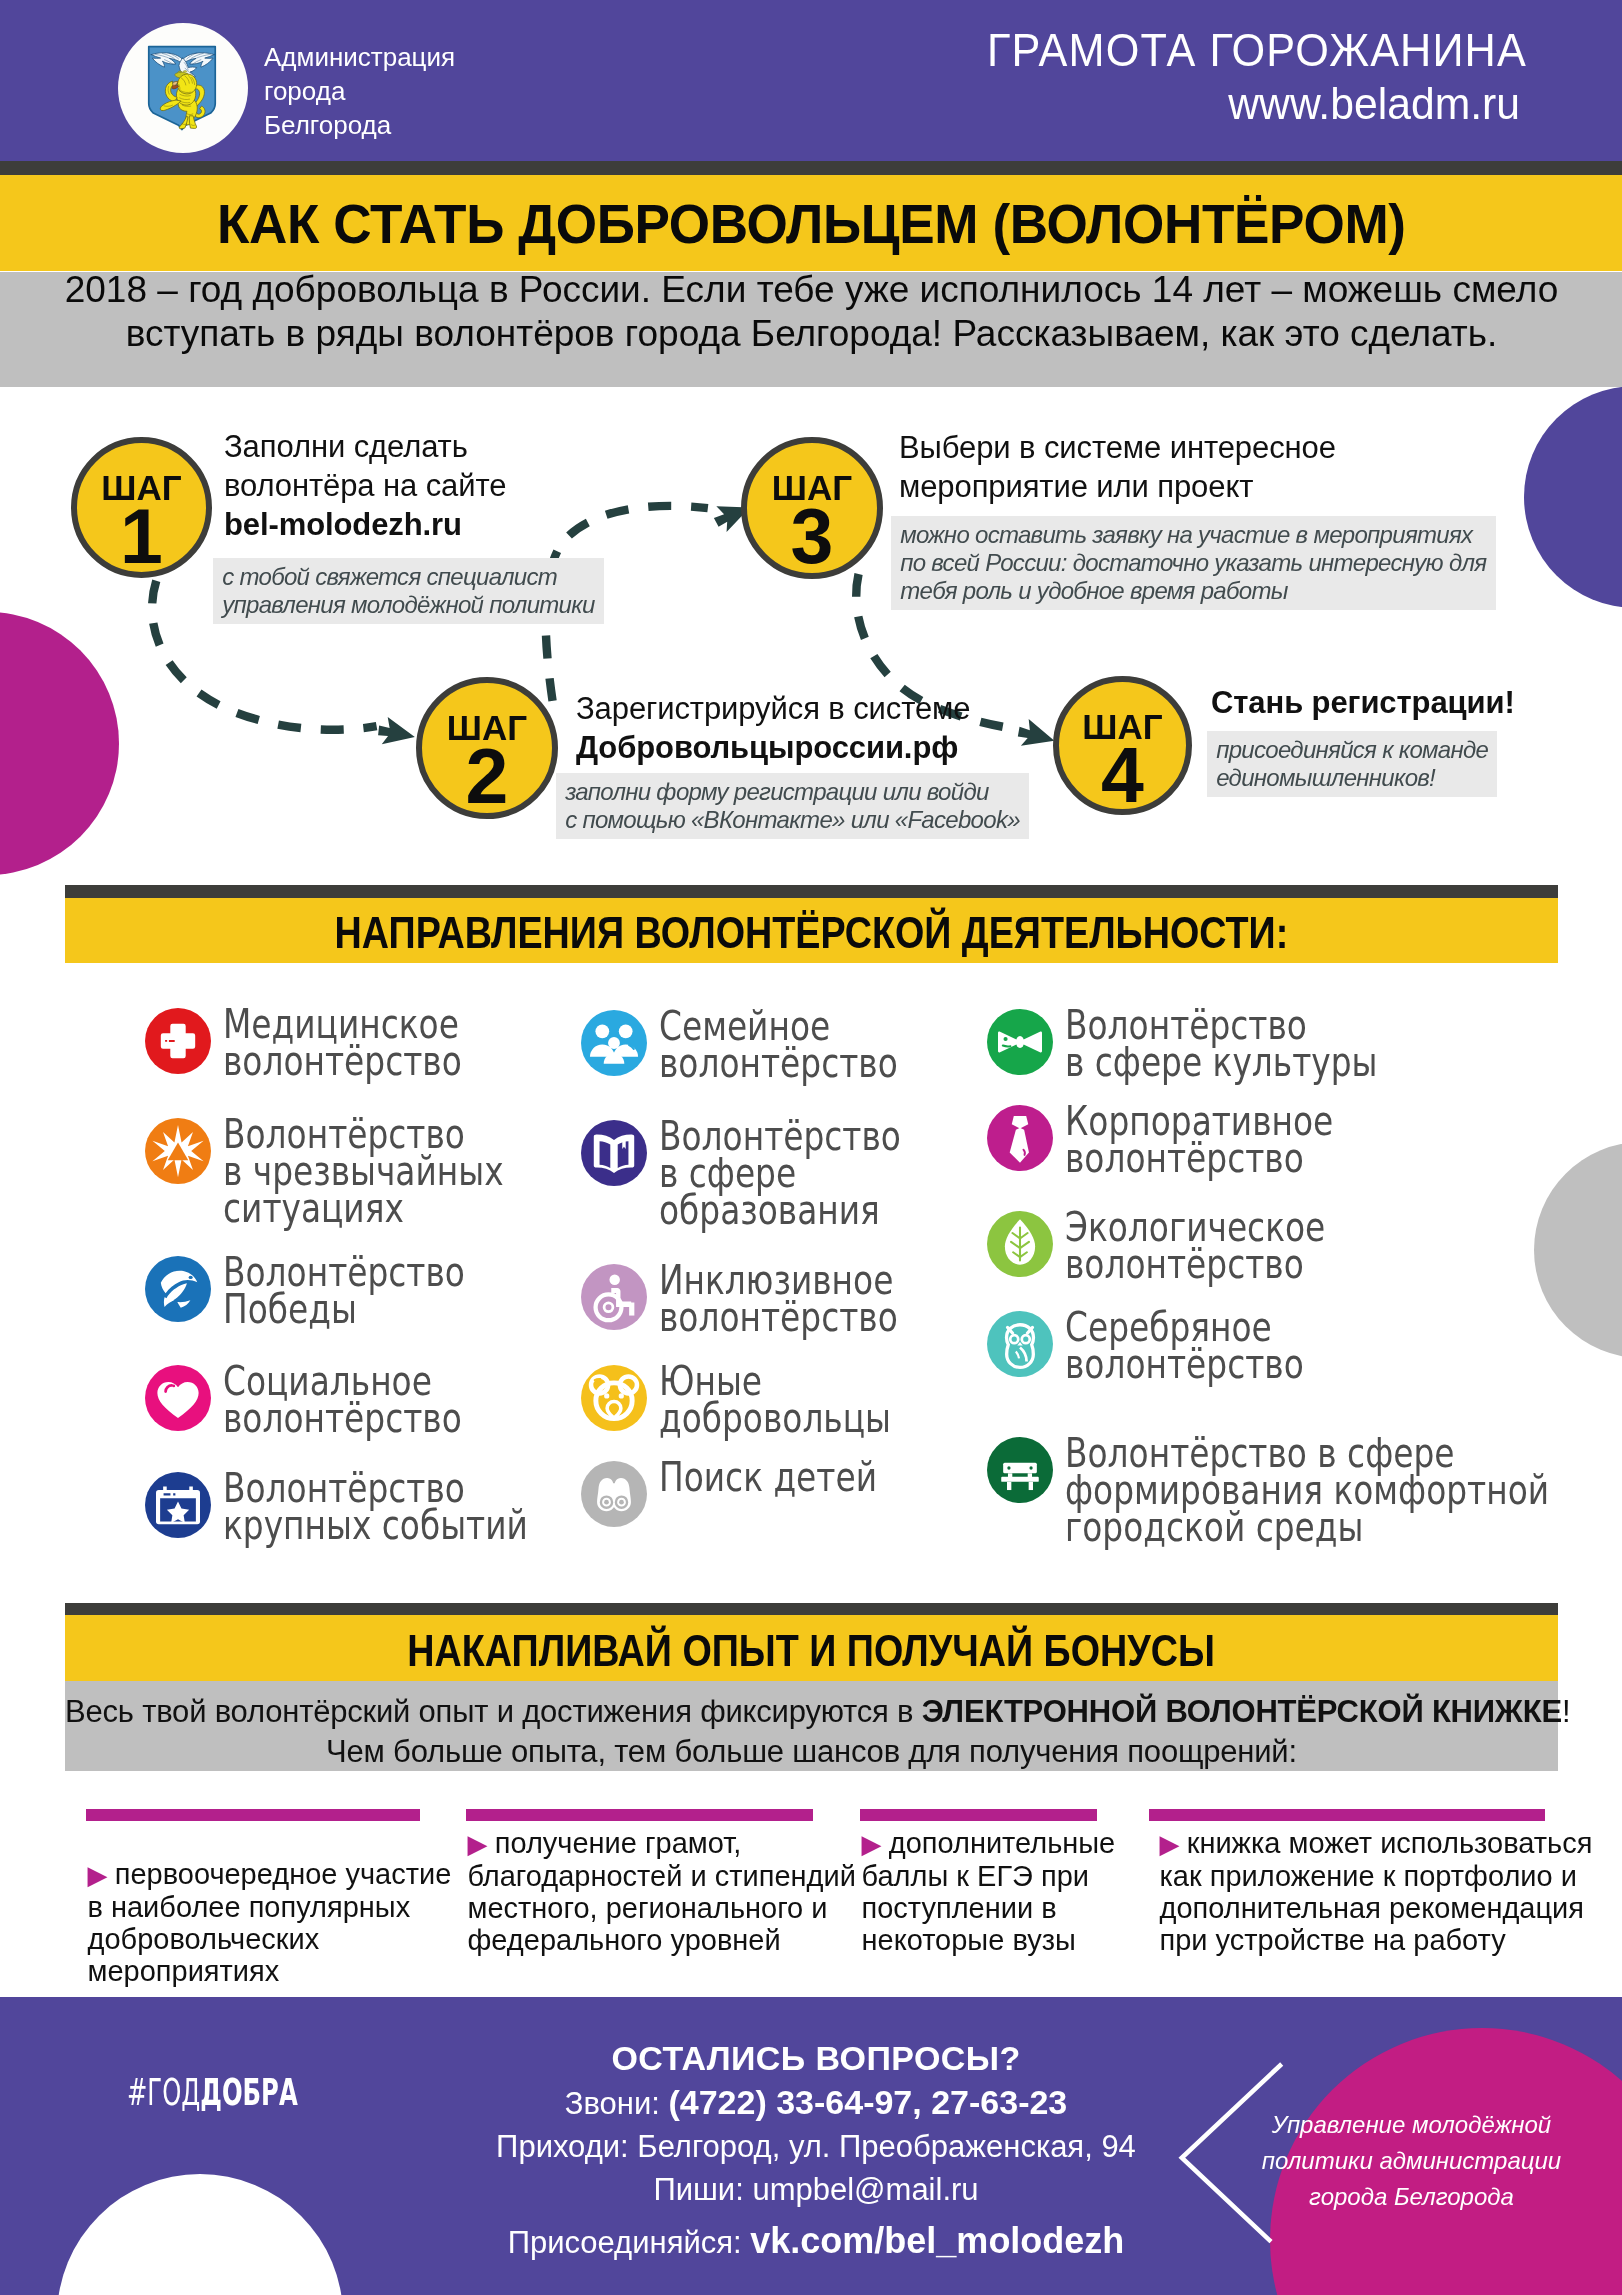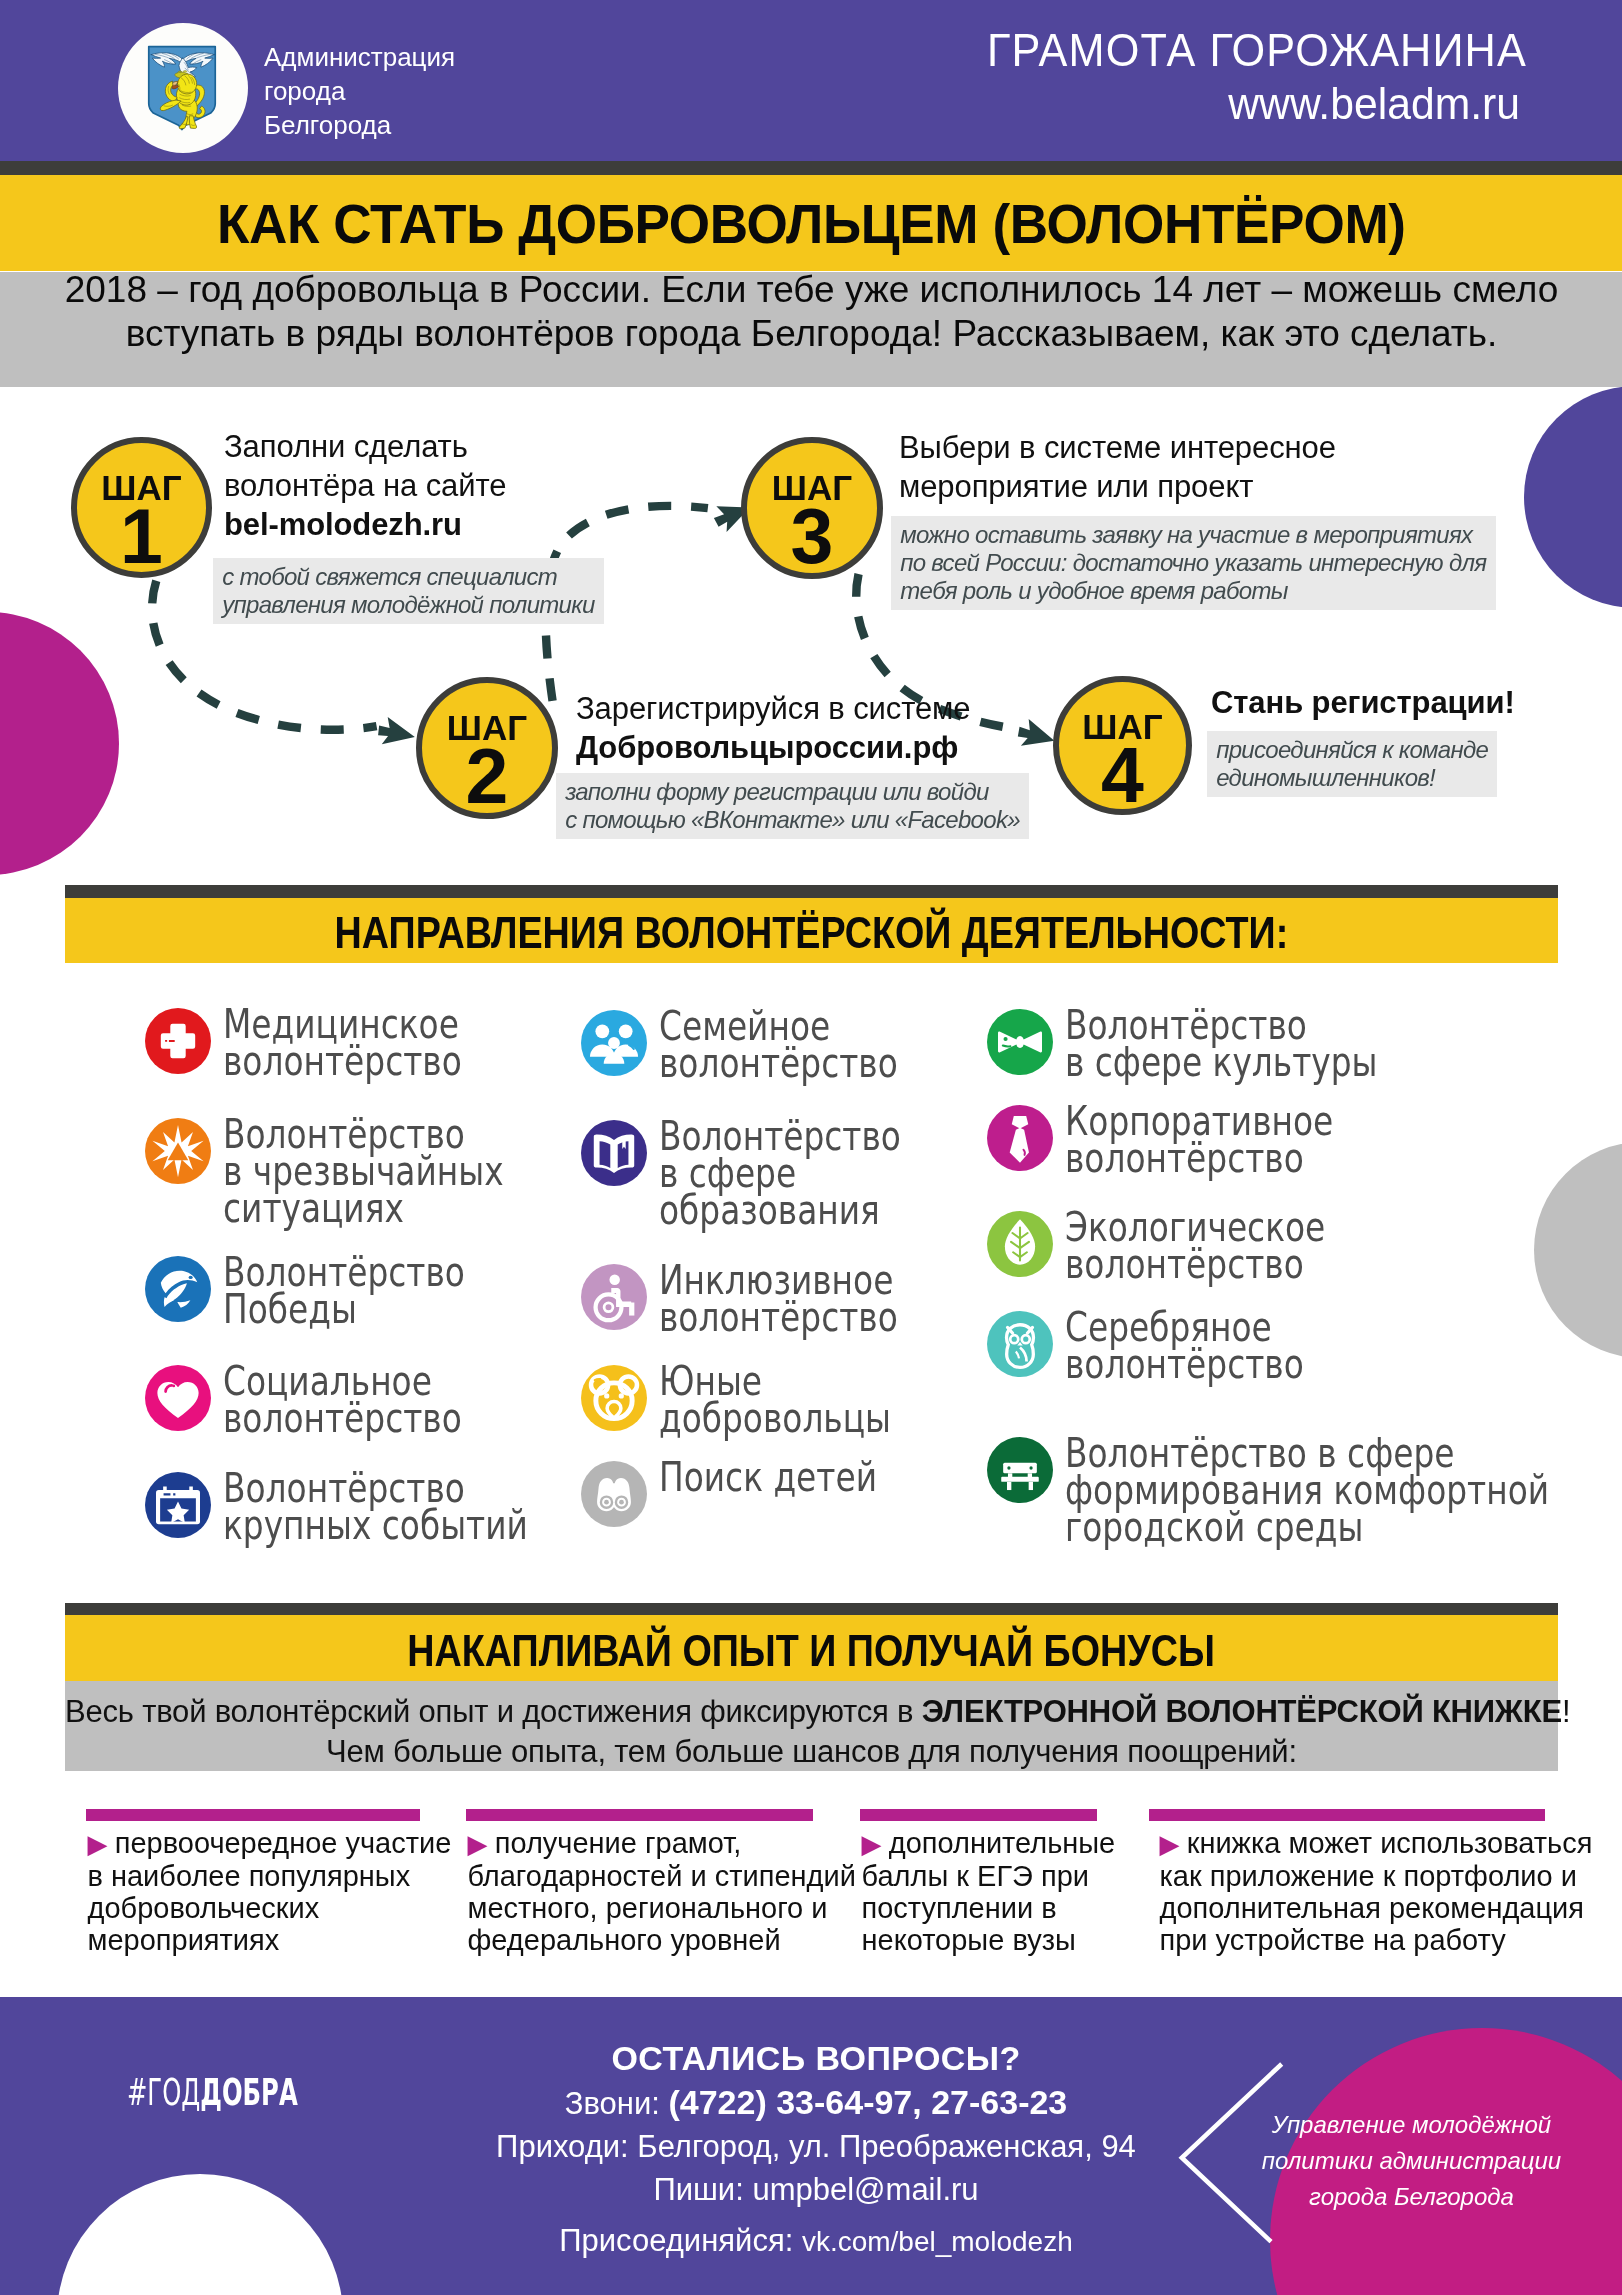--- a/index.html
+++ b/index.html
@@ -81,21 +81,21 @@
       border-radius:50%;background:#c21d83;}
   #hashtag{position:absolute;left:127px;top:2071px;color:#fff;font-size:37px;letter-spacing:0px;
       font-family:"DejaVu Sans Condensed","DejaVu Sans",sans-serif;
       transform:scaleX(0.73);transform-origin:left top;white-space:nowrap;}
   #hashtag b{font-weight:700;}
   #contacts{position:absolute;left:403px;top:2036px;width:826px;text-align:center;color:#fff;}
   #contacts .q{font-size:34px;font-weight:700;line-height:45px;letter-spacing:0.4px;}
   #contacts .l{font-size:31px;line-height:43px;white-space:nowrap;}
   #contacts .l b{font-weight:700;font-size:34px;}
   #contacts .j{font-size:31px;line-height:44px;white-space:nowrap;}
-  #contacts .j b{font-weight:400;font-size:28px;}
+  #contacts .j b{font-weight:700;font-size:36px;}
   #dept{position:absolute;left:1228px;top:2107px;width:367px;color:#fff;font-style:italic;
       font-size:24px;line-height:36px;text-align:center;white-space:pre;}
 </style>
 </head>
 <body>
 
 <div class="page">
 
   <div class="deco abs" id="deco-purple-right"></div>
   <div class="deco abs" id="deco-magenta-left"></div>
@@ -471,21 +471,21 @@
   <div id="bonuses-layer">
       <div class="sec-dark" style="top: 1603px;"></div>
       <div class="sec-yellow" style="top: 1615px; height: 66px;">
         <div class="t" style="top: 10.7px; font-size: 44px;"><span>НАКАПЛИВАЙ ОПЫТ И ПОЛУЧАЙ БОНУСЫ</span></div>
       </div>
       <div class="sec-gray" style="top: 1681px; height: 90px;"></div>
       <div style="position: absolute; left: 65px; width: 1493px; top: 1692px; text-align: center; font-size: 31px; line-height: 40px; color: rgb(17, 17, 17); white-space: nowrap; letter-spacing: -0.2px;"><span>Весь твой волонтёрский опыт и достижения фиксируются в </span><b>ЭЛЕКТРОННОЙ ВОЛОНТЁРСКОЙ КНИЖКЕ</b><span>!</span></div>
       <div style="position: absolute; left: 65px; width: 1493px; top: 1732px; text-align: center; font-size: 31px; line-height: 40px; color: rgb(17, 17, 17); white-space: nowrap; letter-spacing: -0.2px;">Чем больше опыта, тем больше шансов для получения поощрений:</div>
       <div class="bonus" style="left: 86px; top: 1809px; width: 334px;">
         <div class="bar" style="width: 334px;"></div>
-        <div class="tx" style="width: 334px;"><span class="tri">▶ </span><span>первоочередное участие
+        <div class="tx" style="width: 334px; margin-top: 31px;"><span class="tri">▶ </span><span>первоочередное участие
 в наиболее популярных
 добровольческих
 мероприятиях</span></div>
       </div>
       <div class="bonus" style="left: 466px; top: 1809px; width: 347px;">
         <div class="bar" style="width: 347px;"></div>
         <div class="tx" style="width: 347px;"><span class="tri">▶ </span><span>получение грамот,
 благодарностей и стипендий
 местного, регионального и
 федерального уровней</span></div>

